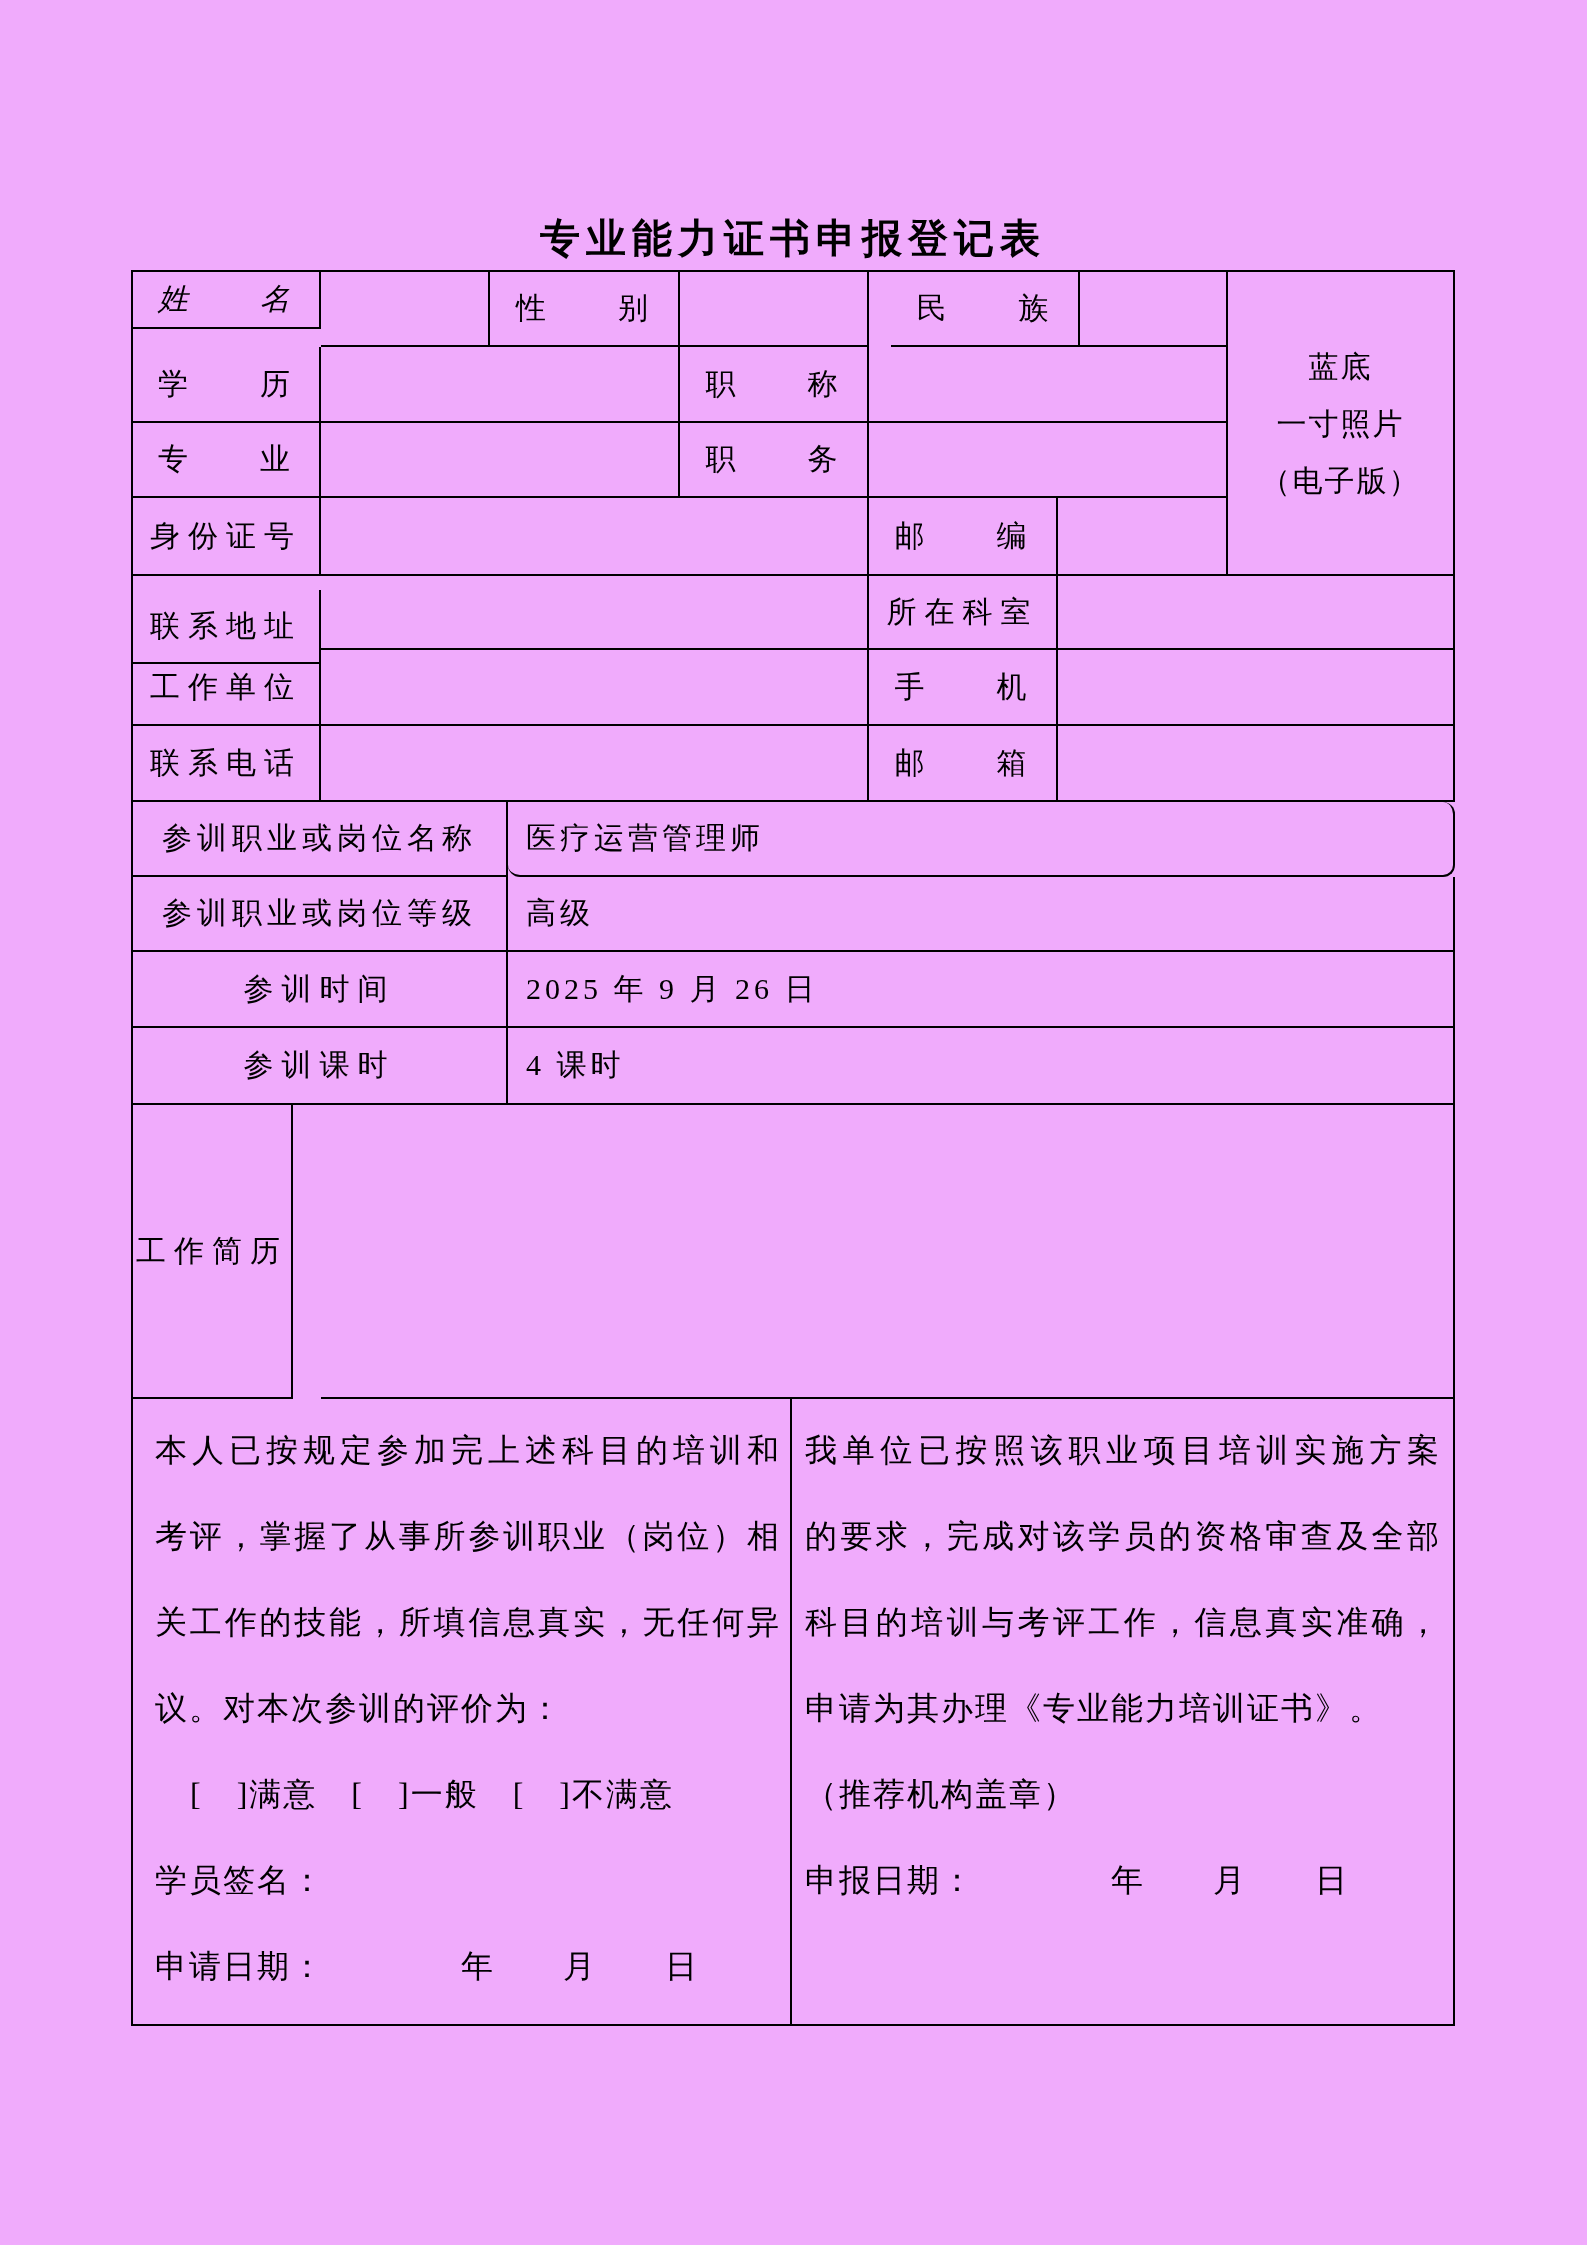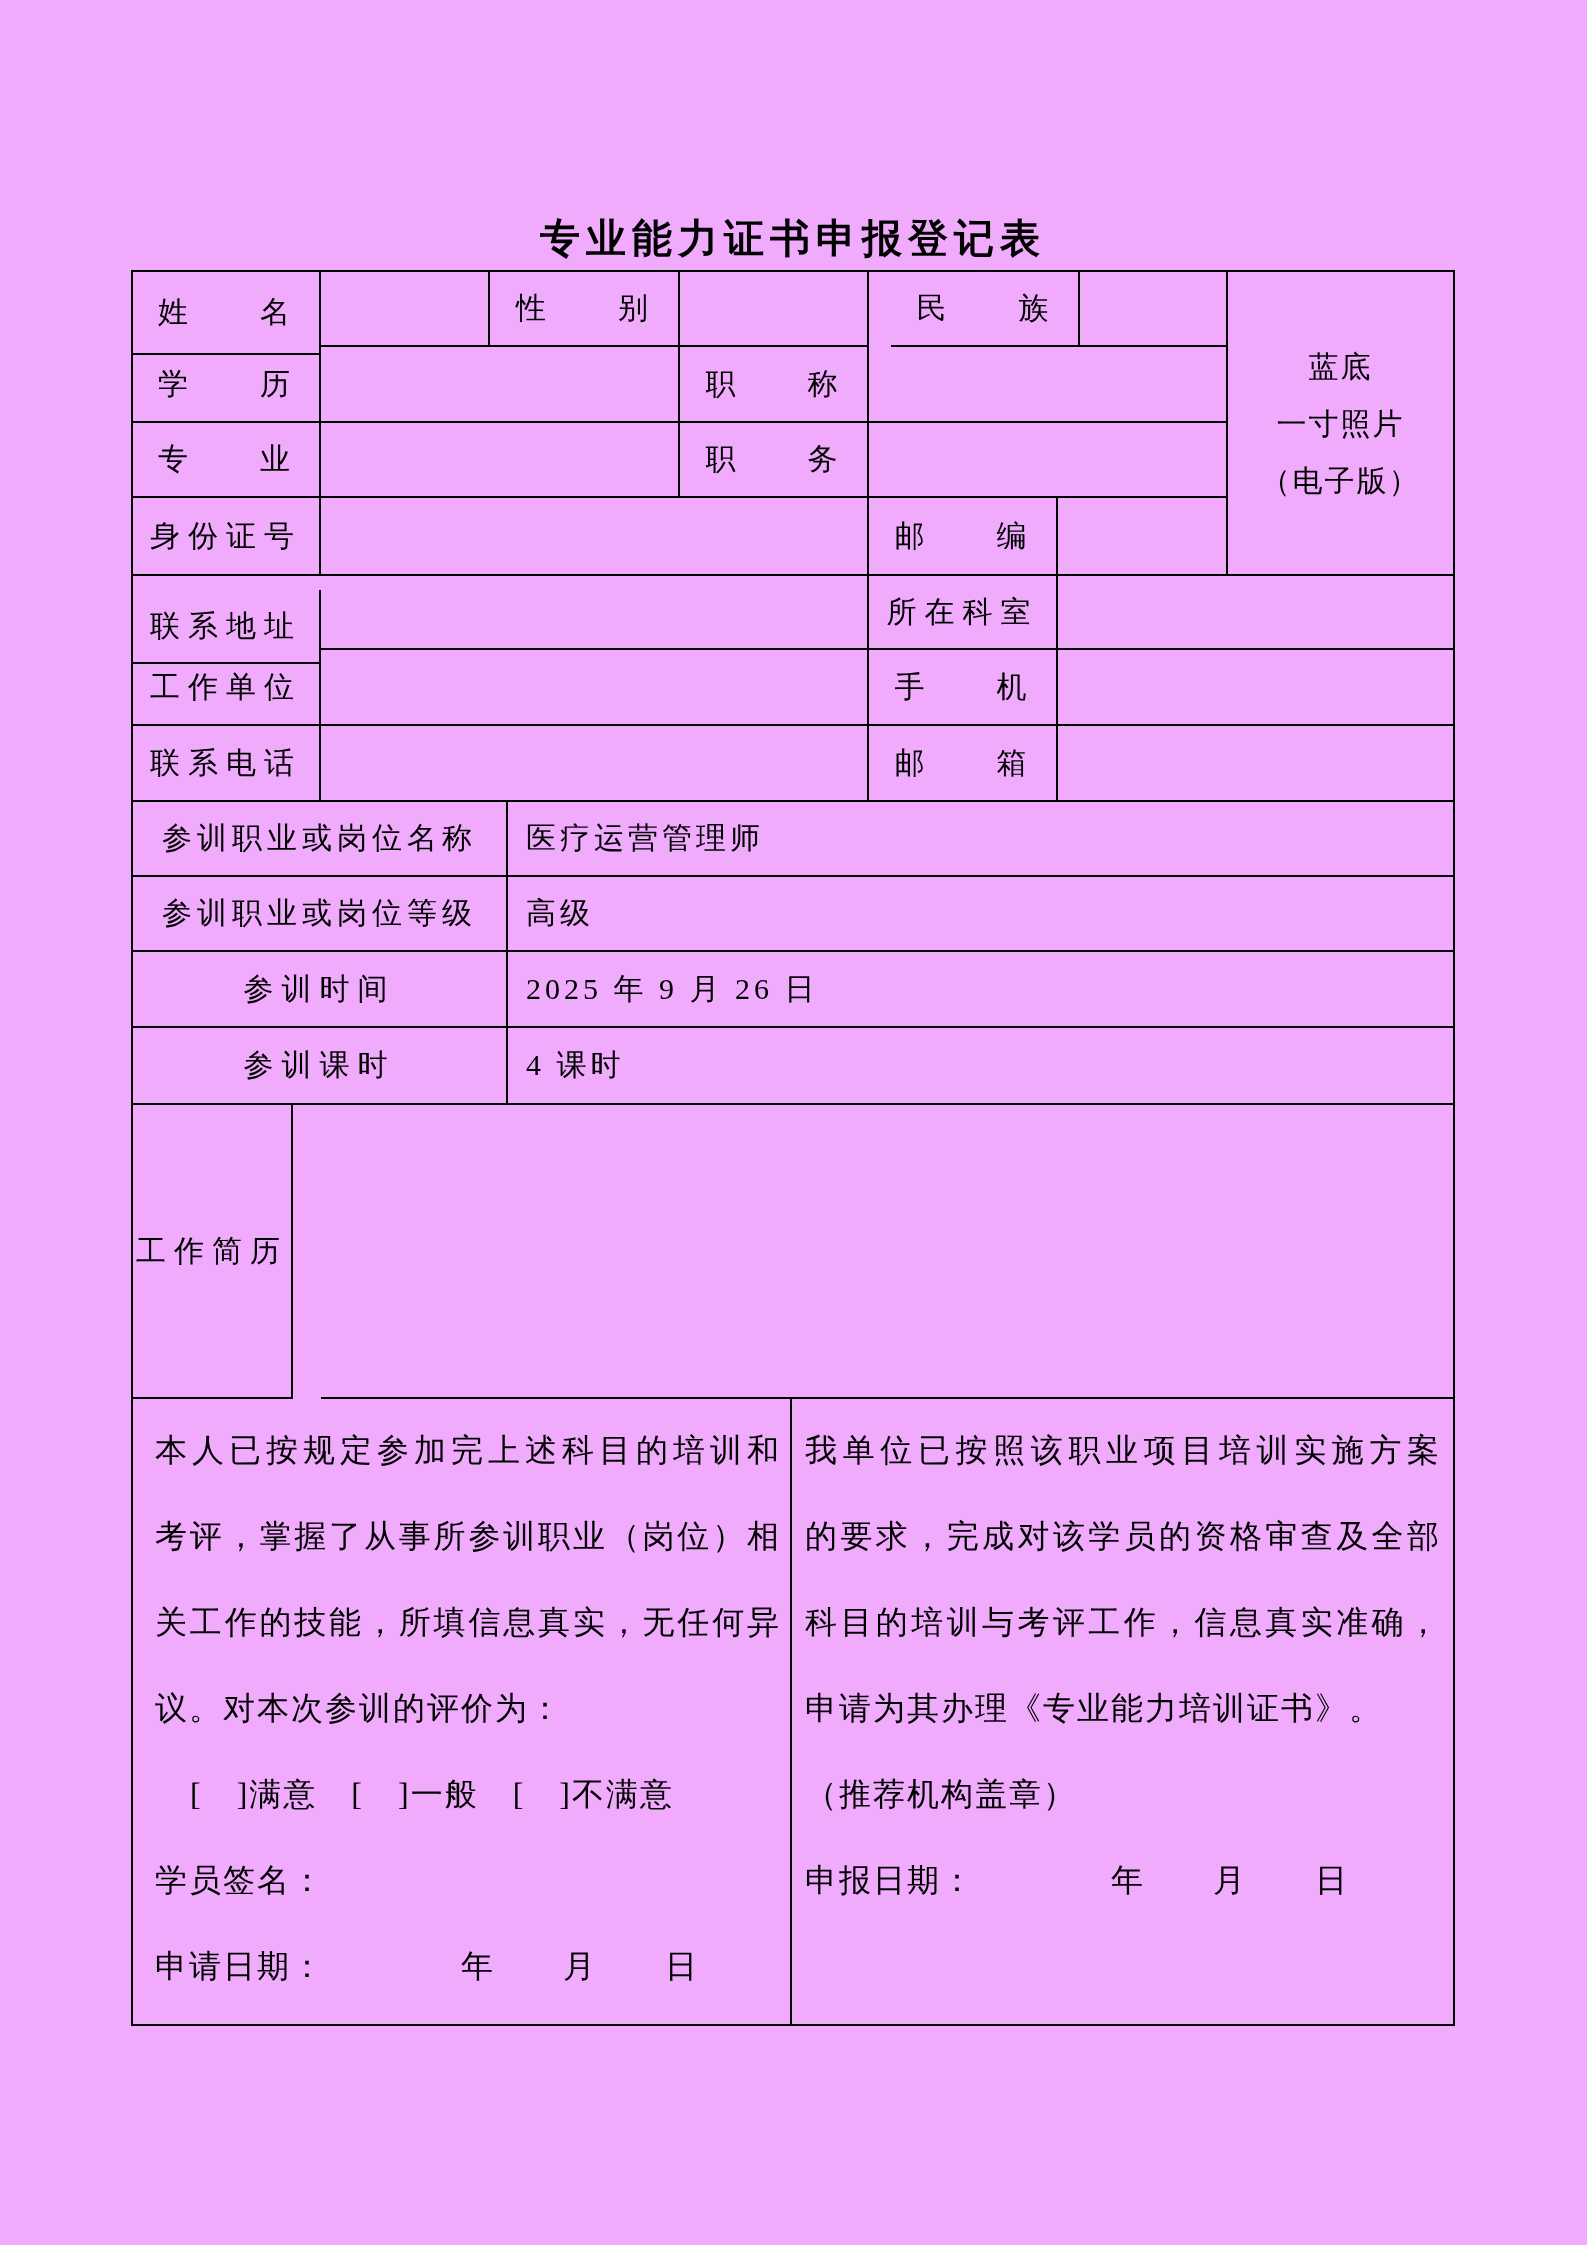--- a/index.html
+++ b/index.html
@@ -25,21 +25,21 @@
   .indent{padding-left:35px;}
 </style>
 </head>
 <body>
 
 <div class="page">
   <div class="doc-title">专业能力证书申报登记表</div>
 
   <div class="tbl">
 
-    <div class="cell lbl" style="left:0;top:0;width:188px;height:83px;">姓　　名</div>
+    <div class="cell lbl" style="left:0;top:0;width:188px;height:57px;font-style:italic;">姓　　名</div>
     <div class="cell val" style="left:188px;top:0;width:169px;height:75px;"></div>
     <div class="cell lbl" style="left:357px;top:0;width:190px;height:75px;">性　　别</div>
     <div class="cell val" style="left:547px;top:0;width:189px;height:75px;"></div>
     <div class="cell lbl" style="left:736px;top:0;width:189px;height:75px;margin-left:22px;">民　　族</div>
     <div class="cell val" style="left:925px;top:0;width:170px;height:75px;"></div>
     <div class="cell photo" style="left:1095px;top:0;width:227px;height:304px;">
       <div>蓝底</div>
       <div>一寸照片</div>
       <div>（电子版）</div>
     </div>
@@ -68,21 +68,21 @@
     <div class="cell val" style="left:188px;top:378px;width:548px;height:76px;"></div>
     <div class="cell lbl" style="left:736px;top:378px;width:189px;height:76px;">手　　机</div>
     <div class="cell val" style="left:925px;top:378px;width:397px;height:76px;"></div>
 
     <div class="cell lbl lbl4" style="left:0;top:454px;width:188px;height:76px;">联系电话</div>
     <div class="cell val" style="left:188px;top:454px;width:548px;height:76px;"></div>
     <div class="cell lbl" style="left:736px;top:454px;width:189px;height:76px;">邮　　箱</div>
     <div class="cell val" style="left:925px;top:454px;width:397px;height:76px;"></div>
 
     <div class="cell lbl lbl9" style="left:0;top:530px;width:375px;height:75px;">参训职业或岗位名称</div>
-    <div class="cell val" style="left:375px;top:530px;width:947px;height:75px;">医疗运营管理师</div>
+    <div class="cell val" style="left:375px;top:530px;width:947px;height:75px;border-radius:12px;">医疗运营管理师</div>
 
     <div class="cell lbl lbl9" style="left:0;top:605px;width:375px;height:75px;">参训职业或岗位等级</div>
     <div class="cell val" style="left:375px;top:605px;width:947px;height:75px;">高级</div>
 
     <div class="cell lbl lbl4" style="left:0;top:680px;width:375px;height:76px;">参训时间</div>
     <div class="cell val" style="left:375px;top:680px;width:947px;height:76px;">2025 年 9 月 26 日</div>
 
     <div class="cell lbl lbl4" style="left:0;top:756px;width:375px;height:77px;">参训课时</div>
     <div class="cell val" style="left:375px;top:756px;width:947px;height:77px;">4 课时</div>
 

